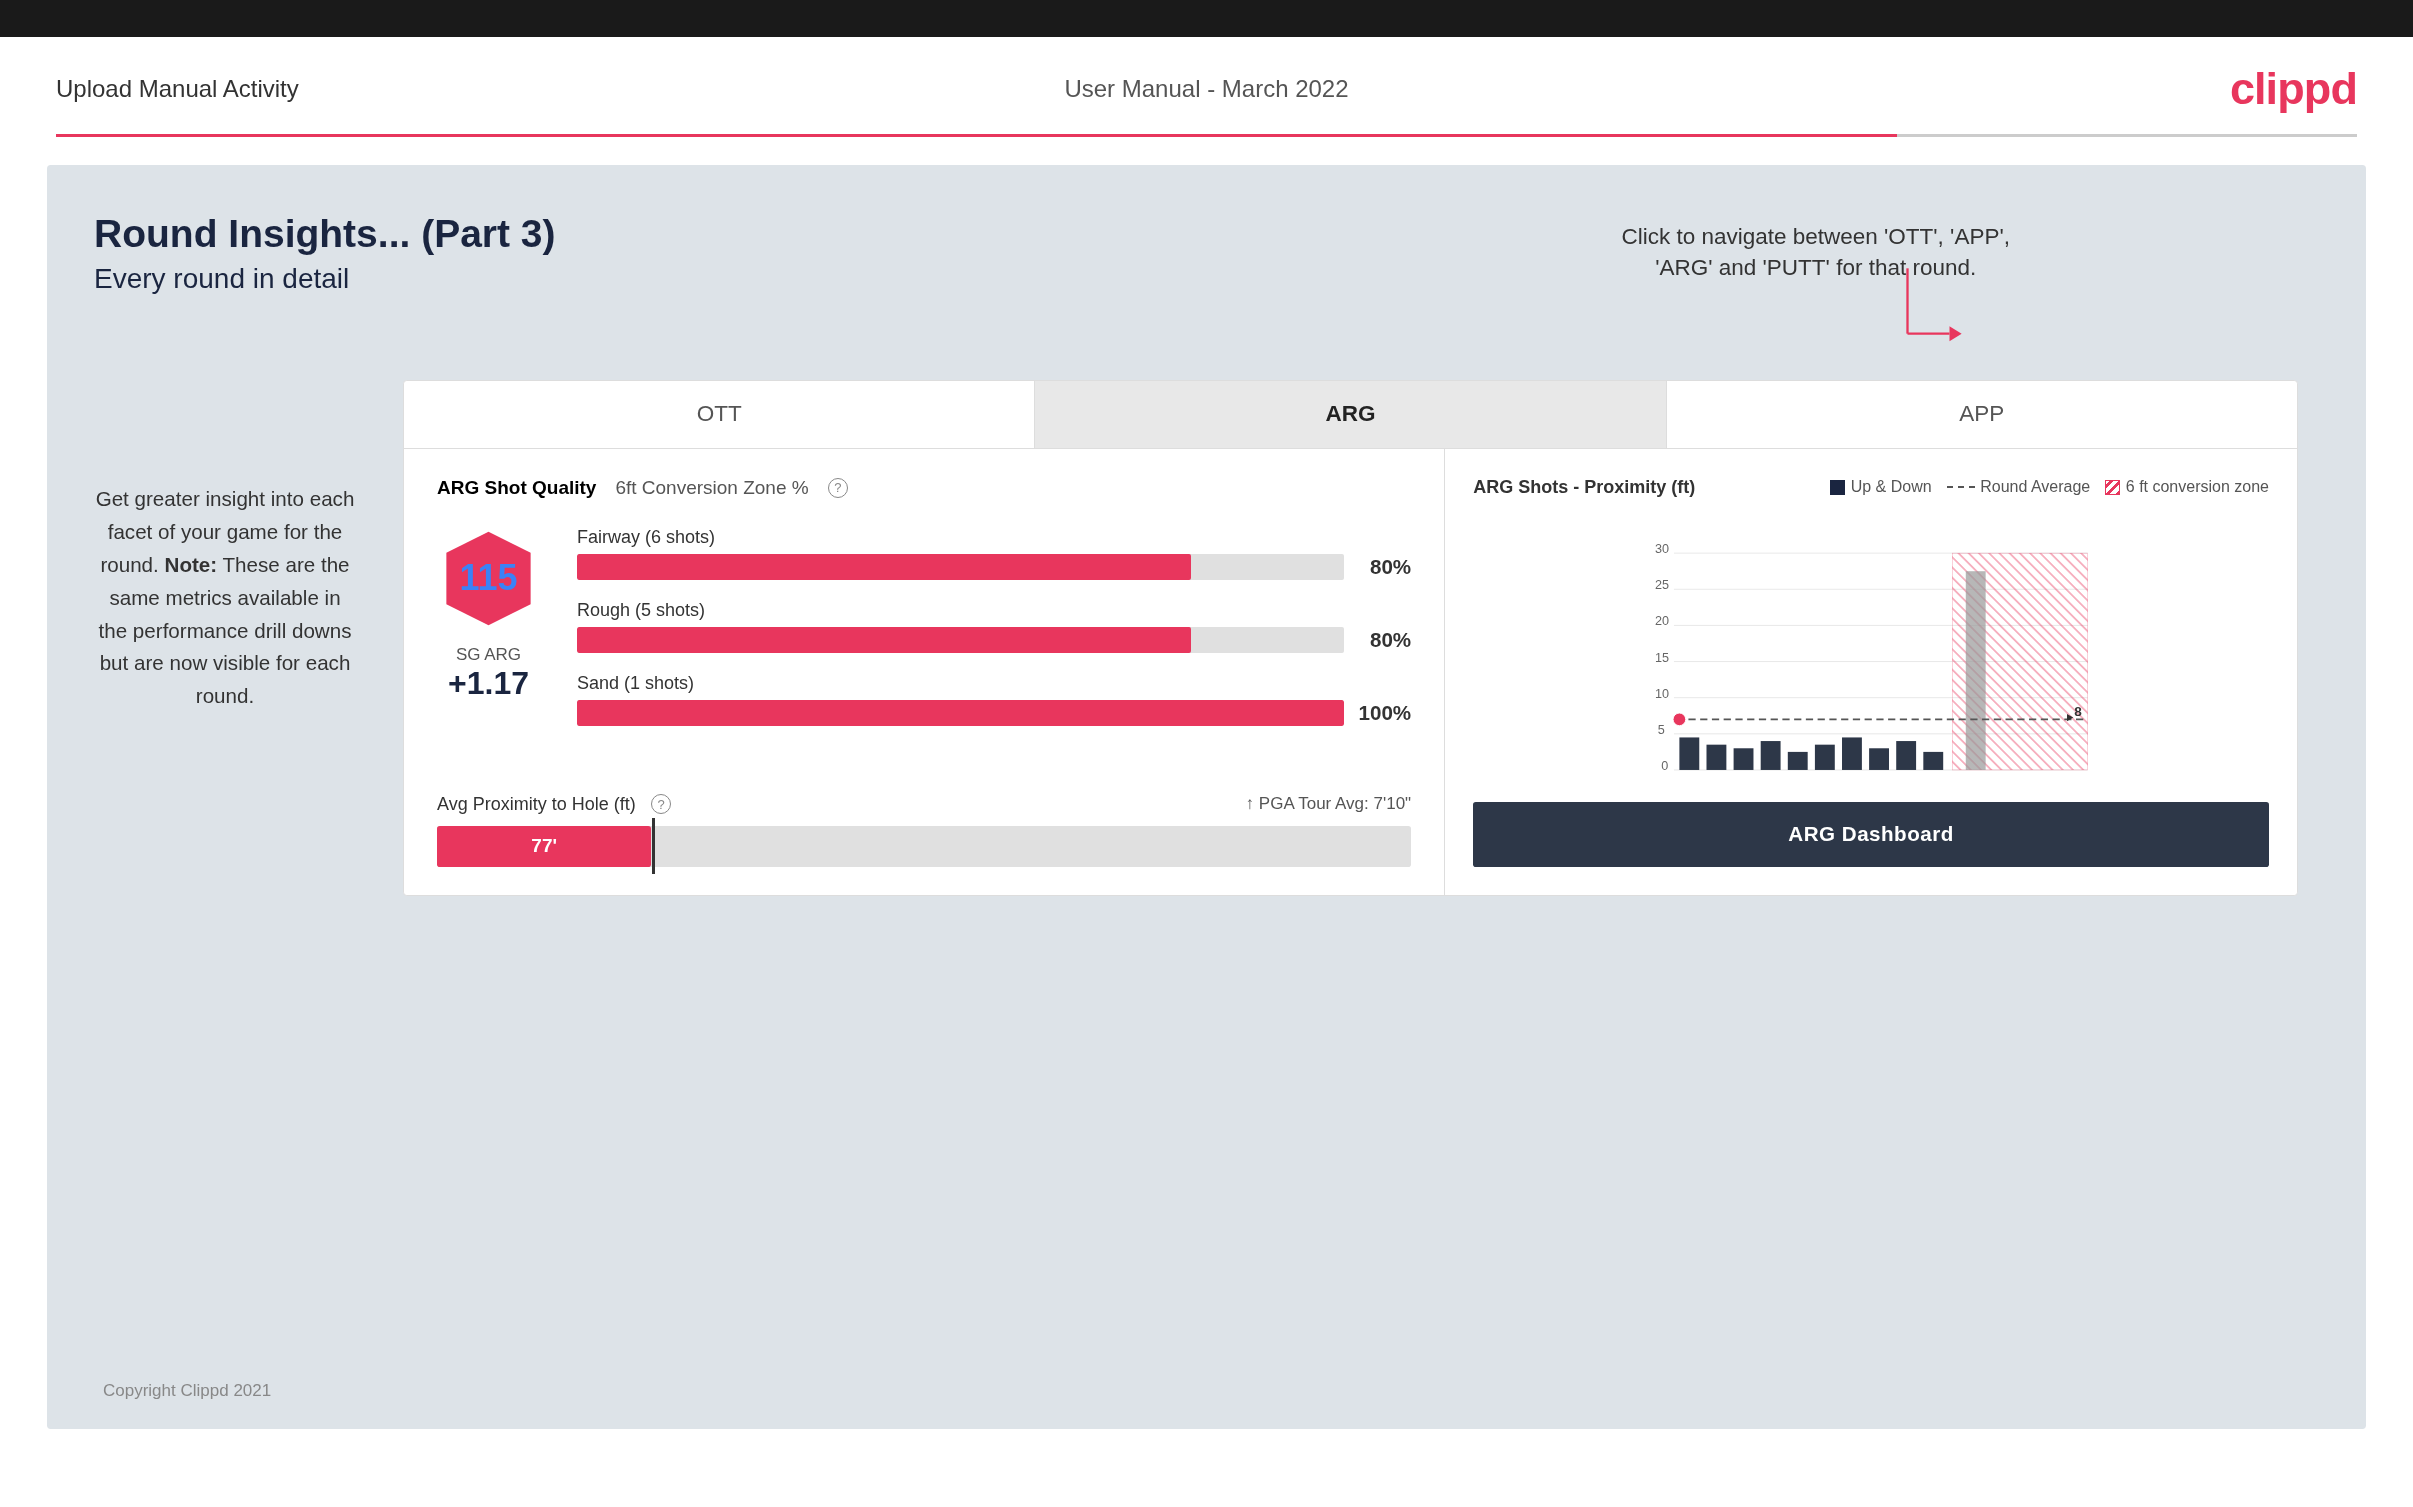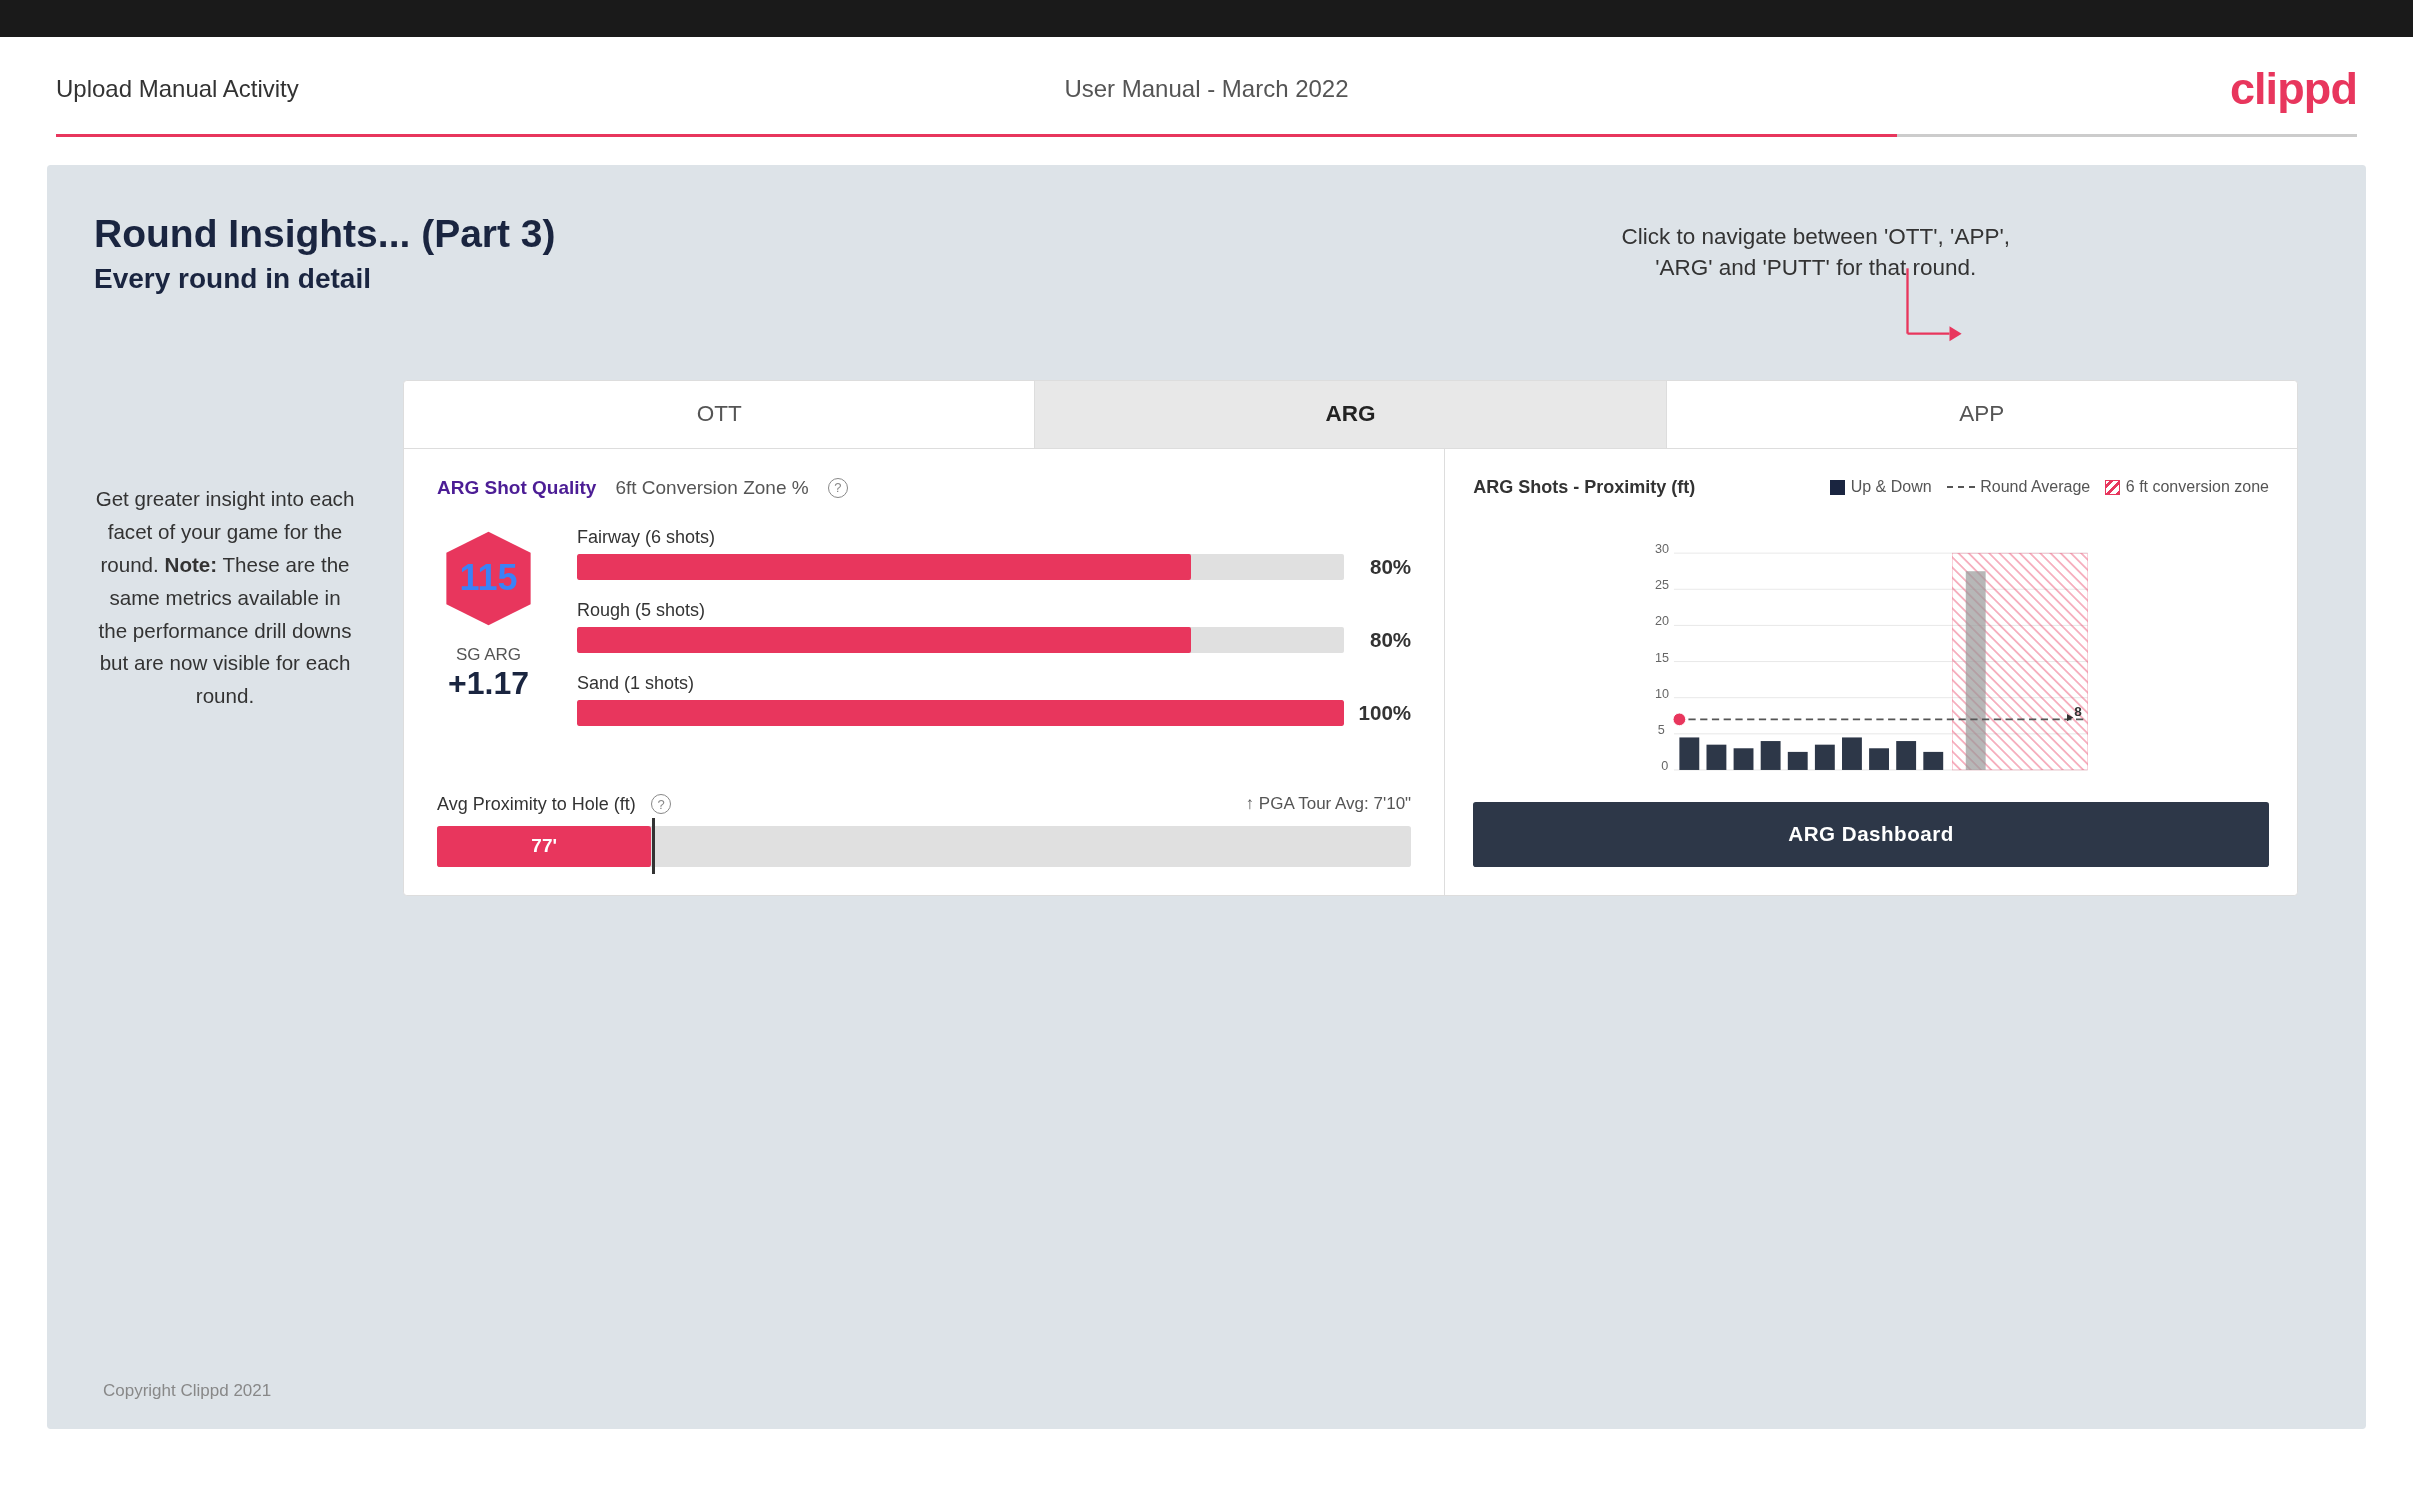--- a/index.html
+++ b/index.html
@@ -73,21 +73,21 @@
     .section-title {
       font-size: 39px;
       font-weight: 800;
       color: #1a2540;
       margin-bottom: 7.5px;
     }
 
     .section-subtitle {
       font-size: 28px;
       color: #1a2540;
-      font-weight: 700;
+      font-weight: 400;
     }
 
     
     .nav-hint {
       position: absolute;
       top: 56px;
       right: 356px;
       text-align: center;
       font-size: 22.5px;
       color: #333;
@@ -162,21 +162,21 @@
 
     .panel-header {
       display: flex;
       align-items: center;
       gap: 19px;
       margin-bottom: 28px;
     }
 
     .panel-label {
       font-size: 19px;
-      color: #4c1d95;
+      color: #000000;
       font-weight: 600;
     }
 
     .panel-label-right {
       font-size: 19px;
       color: #555;
     }
 
     .help-icon {
       width: 20.6px;

